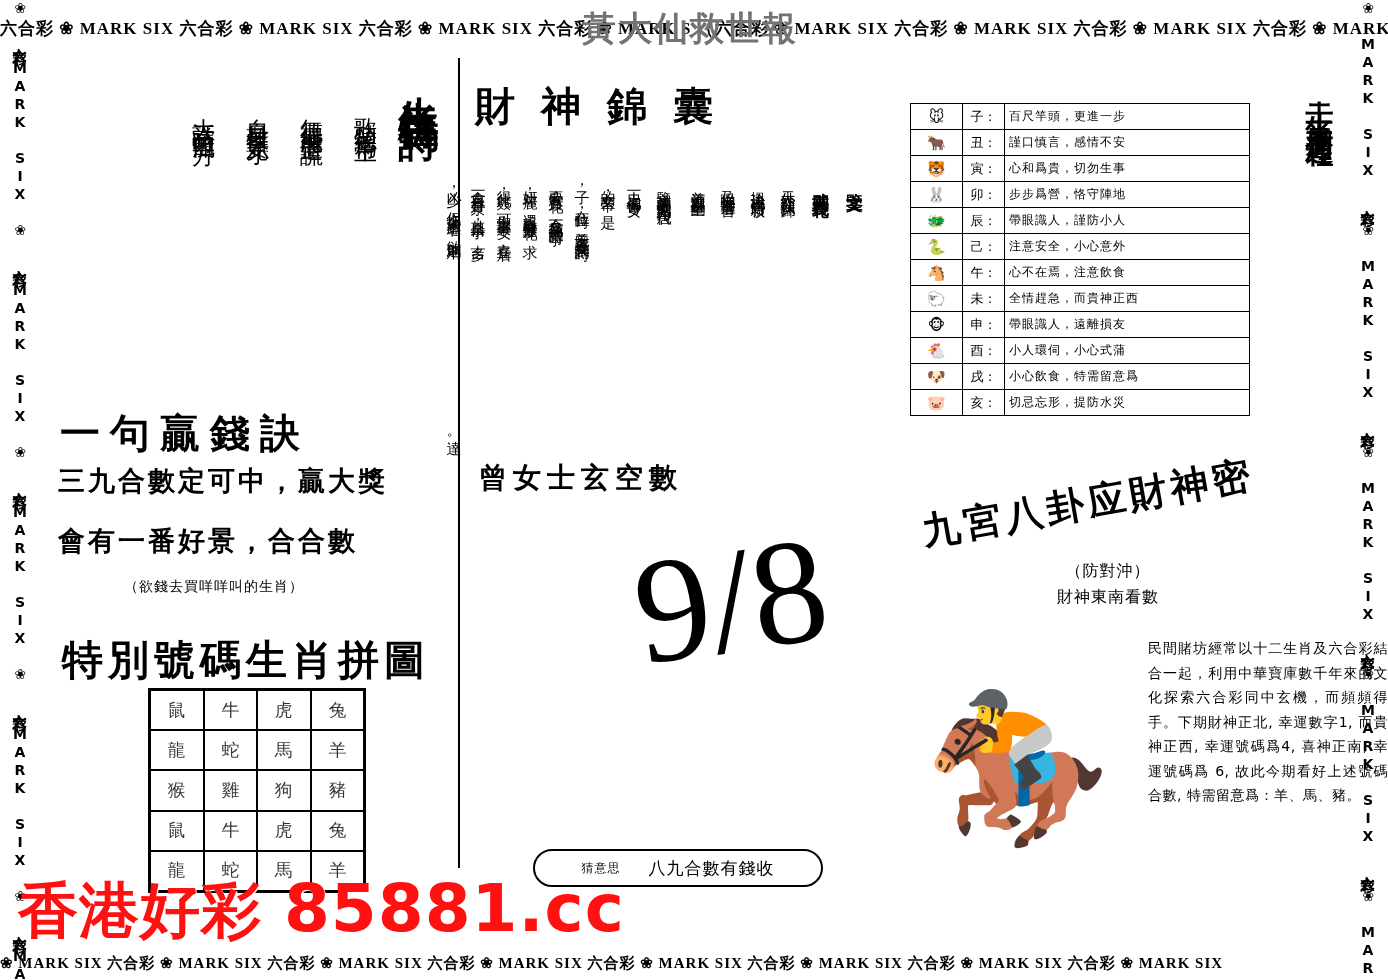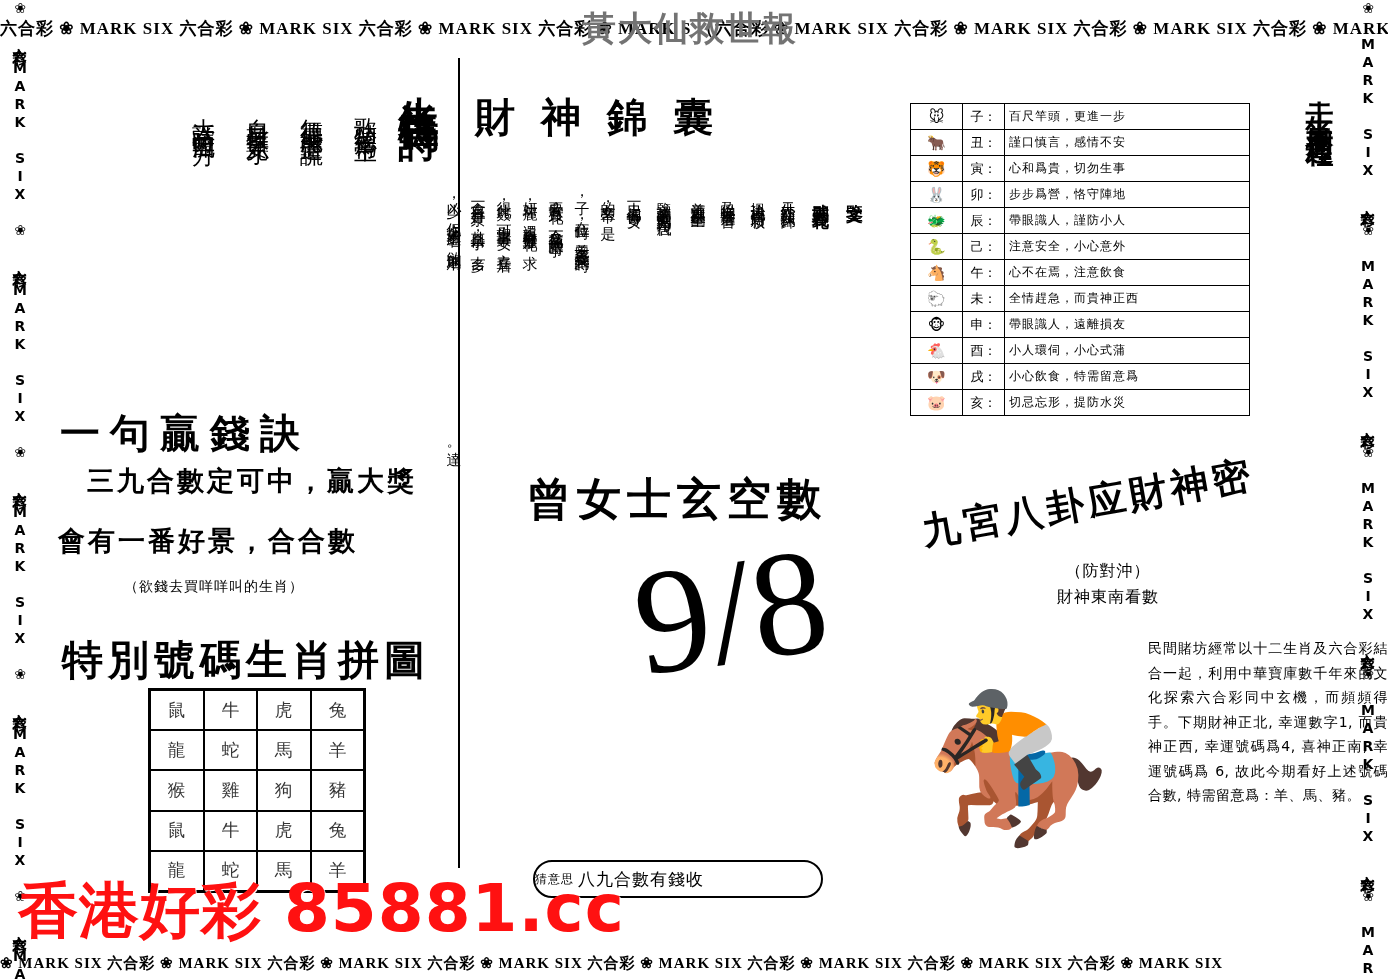--- a/index.html
+++ b/index.html
@@ -88,21 +88,21 @@
   .yijuying {
     position:absolute; left:20px; top:348px;
     font-size:40px; font-weight:bold; letter-spacing:10px;
     font-family:"DejaVu Sans", sans-serif;
   }
 
   .line-a, .line-b {
     position:absolute; left:18px;
     font-size:27px; letter-spacing:3px; font-weight:bold;
   }
-  .line-a { top:405px;margin-left:29px; }
+  .line-a { top:405px; }
   .line-b { top:465px; }
 
   .small-note {
     position:absolute; left:84px; top:520px;
     font-size:14px; letter-spacing:1px;
   }
 
   .title-pintu {
     position:absolute; left:22px; top:575px;
     font-size:41px; font-weight:bold; letter-spacing:5px;
@@ -119,51 +119,51 @@
   .grid-wrap .cell {
     border:1px solid #000;
     font-size:11px;
     display:flex; align-items:center; justify-content:center;
     color:#111;
     overflow:hidden;
   }
   .grid-wrap .cell span { transform:scale(1.6); opacity:.85; }
 
   
-  .mid-col { position:absolute; left:425px; top:12px; width:420px; height:100%;text-decoration:underline; }
+  .mid-col { position:absolute; left:425px; top:1px; width:420px; height:100%;text-decoration:underline; }
 
   .title-caishen {
     position:absolute; left:10px; top:20px;
     font-size:40px; font-weight:bold; letter-spacing:26px;
   }
 
   .mid-vtexts { position:absolute; top:120px; left:0; width:420px; height:330px; }
   .mid-vtexts .vtext {
     position:absolute; top:0;
     font-size:15px; line-height:1.5; letter-spacing:2px;
   }
   .mid-vtexts .vtext.lead { font-size:17px; font-weight:bold; }
 
   .title-zeng {
     position:absolute; left:14px; top:400px;
-    font-size:44px; font-weight:bold; letter-spacing:6px;margin-left:48px;
+    font-size:28px; font-weight:bold; letter-spacing:6px;
   }
 
   .hand-mark {
     position:absolute; left:170px; top:455px;
     font-size:150px; font-family:"Liberation Serif", serif;
     color:#000; transform:rotate(-8deg);
   }
 
   .guess-box {
     position:absolute; left:68px; top:790px;
     width:290px; height:38px;
     border:2px solid #000; border-radius:20px;
-    display:flex; align-items:center; justify-content:flex-start;
-    font-size:17px; letter-spacing:1px;
+    display:flex; align-items:center; justify-content:center;
+    font-size:17px; letter-spacing:1px;gap:24px;
   }
   .guess-box .tiny { font-size:12px; margin-right:4px; }
 
   
   .right-col { position:absolute; left:860px; top:0; right:0; height:100%; }
 
   .title-yunchen {
     position:absolute; right:10px; top:20px;
     font-size:28px; font-weight:bold; letter-spacing:6px;
   }

